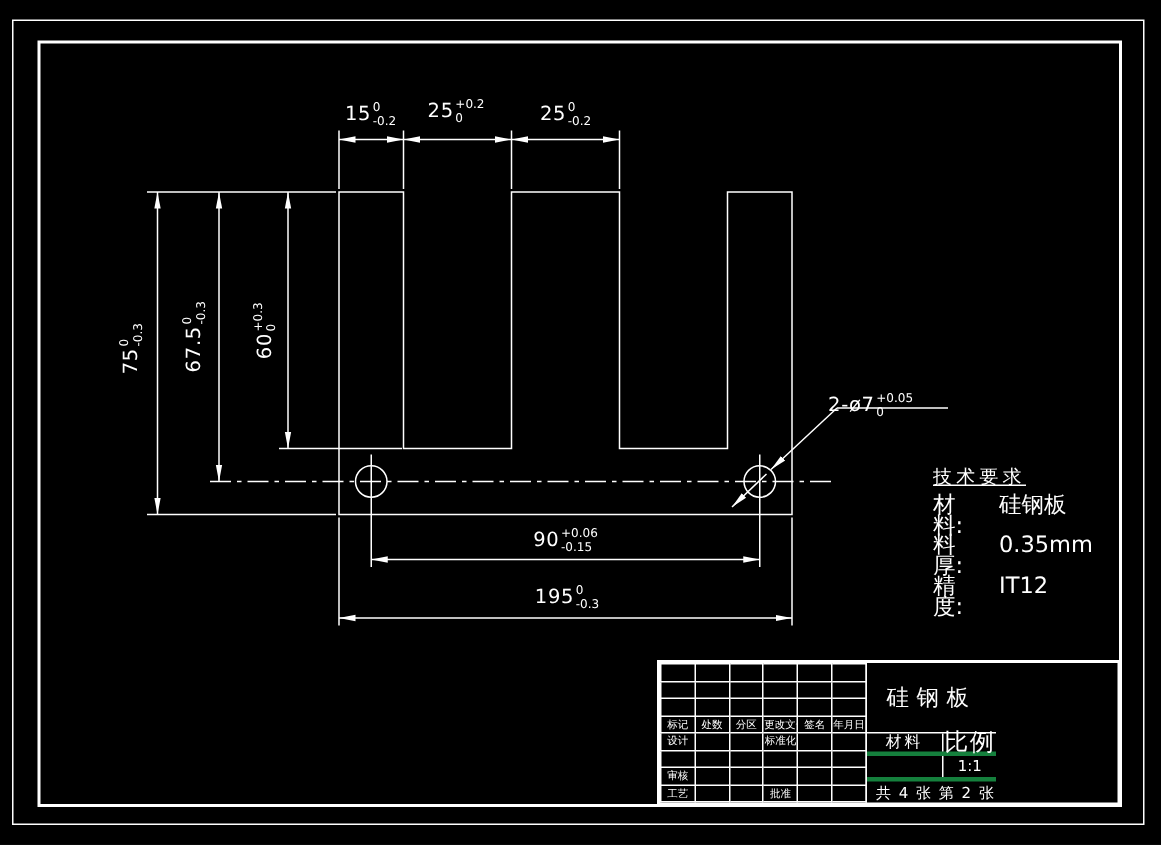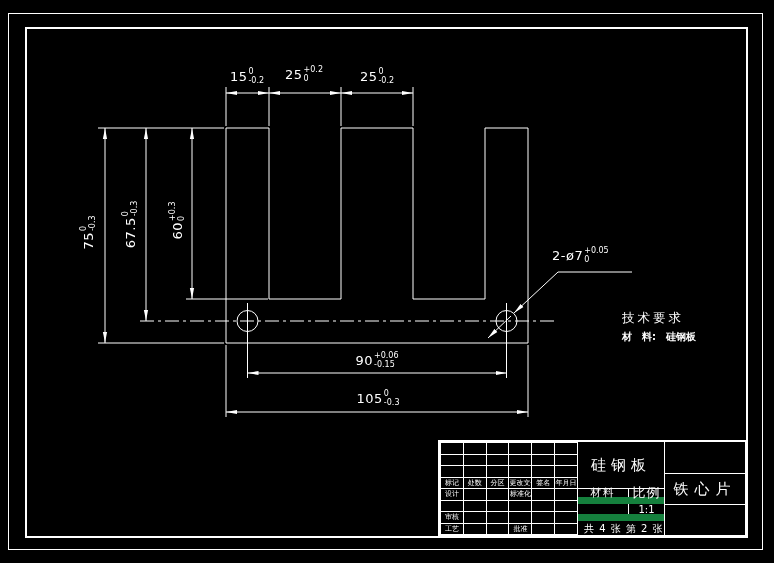--- a/index.html
+++ b/index.html
@@ -6,43 +6,43 @@
   .canvas{position:relative;width:774px;height:563px;background:#000;overflow:hidden;
           font-family:"DejaVu Sans", sans-serif;color:#fff;}
   svg.geo{position:absolute;left:0;top:0;}
   
   .dim{position:absolute;display:flex;align-items:center;justify-content:center;
        white-space:nowrap;height:17px;color:#fff;}
   .dim .main{font-size:13px;line-height:1;letter-spacing:0.5px;}
   .tol{display:inline-flex;flex-direction:column;align-items:flex-start;
        margin-left:1px;font-size:8px;line-height:1.05;}
   .rot{transform:rotate(-90deg);}
-  .leader-label{justify-content:flex-start;}
+  .leader-label{justify-content:flex-start;margin-top:15px;}
   
   .techreq{position:absolute;left:622px;top:310px;width:130px;}
-  .tr-title{font-size:12.5px;letter-spacing:3px;margin-bottom:3px;}
-  .tr-row{display:flex;font-size:10px;line-height:13.5px;font-weight:bold;}
+  .tr-title{font-size:12.5px;letter-spacing:3px;margin-bottom:3px;text-decoration:underline;}
+  .tr-row{display:flex;font-size:15px;line-height:13.5px;}
   .tr-label{width:44px;}
   .tr-value{flex:1;}
   
   .tblock{position:absolute;left:438px;top:440px;width:309px;height:97px;
           border:2px solid #fff;box-sizing:border-box;}
   .tblock *{box-sizing:border-box;}
   .rev-table{position:absolute;left:0;top:0;width:138px;height:100%;
              border-collapse:collapse;table-layout:fixed;}
   .rev-table td{border:1px solid #fff;font-size:7px;color:#fff;text-align:center;
                 padding:0;overflow:hidden;white-space:nowrap;height:11px;margin-top:36px;}
   .mid{position:absolute;left:137px;top:0;width:87px;height:100%;border-left:1px solid #fff;}
   .cellc{display:flex;align-items:center;justify-content:center;}
   .mat-title{height:47px;border-bottom:1px solid #fff;font-size:15px;letter-spacing:5px;}
-  .mid-row{display:flex;border-bottom:7px solid #15803d;}
+  .mid-row{display:flex;border-bottom:3px solid #15803d;}
   .mid-row.r2{height:15px;}
   .mid-row.r3{height:17px;text-align:center;}
   .m-cell{width:51px;border-right:1px solid #fff;font-size:10.5px;letter-spacing:2px;}
-  .s-cell{flex:1;font-size:13px;letter-spacing:1px;}
+  .s-cell{flex:1;font-size:16px;letter-spacing:1px;}
   .scale-val{flex:1;font-size:10px;}
   .sheet-row{height:15px;font-size:10px;letter-spacing:1px;justify-content:flex-start;padding-left:6px;}
   .rightsec{position:absolute;left:224px;top:0;right:0;bottom:0;border-left:1px solid #fff;}
   .r-top{height:32px;border-bottom:1px solid #fff;}
   .r-name{height:31px;border-bottom:1px solid #fff;font-size:15px;letter-spacing:6px;}
 </style>
 </head>
 <body>
 
 <div class="canvas">
@@ -145,40 +145,48 @@
   </div>
 
   <div class="dim" style="left:327px;top:352px;width:100px;">
     <span class="main">90</span>
     <span class="tol">
         <span>+0.06</span>
         <span>-0.15</span>
       </span>
   </div>
   <div class="dim" style="left:328px;top:390px;width:100px;">
-    <span class="main">105</span>
+    <span class="main">195</span>
     <span class="tol">
         <span>0</span>
         <span>-0.3</span>
       </span>
   </div>
 
   <div class="dim leader-label" style="left:552px;top:247px;width:90px;">
     <span class="main">2-ø7</span>
     <span class="tol">
         <span>+0.05</span>
         <span>0</span>
       </span>
   </div>
 
   <div class="techreq">
     <div class="tr-title">技术要求</div>
     <div class="tr-row">
       <span class="tr-label">材　料:</span>
       <span class="tr-value">硅钢板</span>
+    </div>
+    <div class="tr-row">
+      <span class="tr-label">料　厚:</span>
+      <span class="tr-value">0.35mm</span>
+    </div>
+    <div class="tr-row">
+      <span class="tr-label">精　度:</span>
+      <span class="tr-value">IT12</span>
     </div>
   </div>
 
   <div class="tblock">
     <table class="rev-table">
       <tbody>
           <tr>
             <td></td>
             <td></td>
             <td></td>
@@ -251,19 +259,15 @@
         <div class="cellc m-cell">材料</div>
         <div class="cellc s-cell">比例</div>
       </div>
       <div class="mid-row r3">
         <div class="m-cell"></div>
         <div class="cellc scale-val">1:1</div>
       </div>
       <div class="cellc sheet-row">共 4 张 第 2 张</div>
     </div>
 
-    <div class="rightsec">
-      <div class="r-top"></div>
-      <div class="cellc r-name">铁心片</div>
-    </div>
   </div>
 
 </div>
 
 </body></html>

